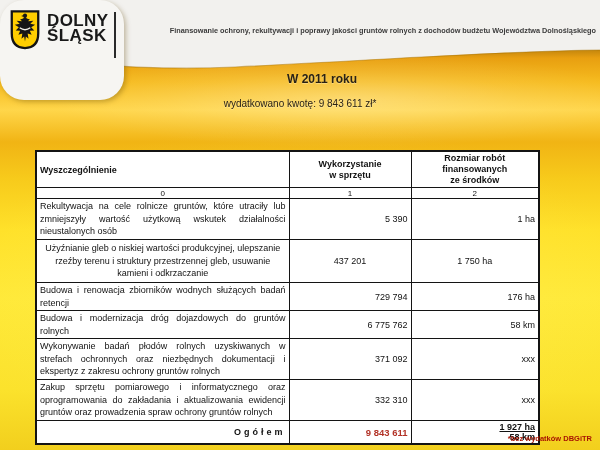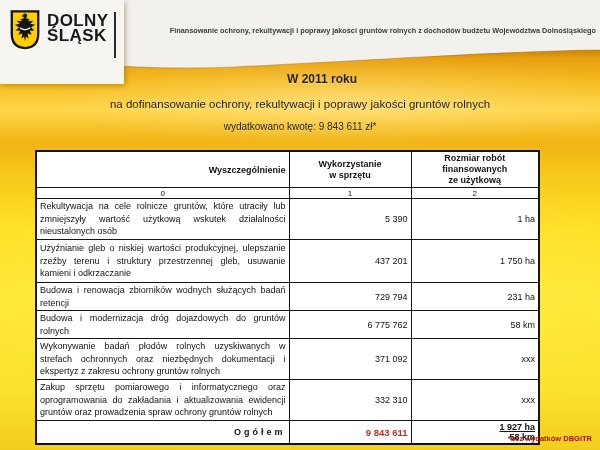--- a/index.html
+++ b/index.html
@@ -2,22 +2,22 @@
 <html lang="pl"><head>
 <meta charset="utf-8">
 <style>
   html,body { margin:0; padding:0; }
   body { width:600px; height:450px; font-family:"Liberation Sans",sans-serif; }
   .page { position:relative; width:600px; height:450px; overflow:hidden; background:#f2f1ee; }
 
   svg.bg { position:absolute; left:0; top:0; width:600px; height:450px; display:block; }
 
   
-  .logo-box { position:absolute; left:0; top:0; width:124px; height:84px; background:#f6f5f2;
-              box-shadow:2px 2px 5px rgba(96,72,8,.35); }
+  .logo-box { position:absolute; left:0; top:0; width:124px; height:100px; background:#f6f5f2;
+              box-shadow:2px 2px 5px rgba(96,72,8,.35);border-radius:24px; }
   .shield { position:absolute; left:10px; top:9px; width:30px; height:42px; }
   .logo-text { position:absolute; left:47px; top:13px; font-size:17px; font-weight:bold;
                line-height:15px; letter-spacing:.4px; color:#191919; }
   .logo-sep { position:absolute; left:114px; top:12px; width:2px; height:46px; background:#2a2a2a; }
 
   
   .top-header { position:absolute; left:128px; top:5px; width:468px; height:50px;
                 display:flex; flex-direction:column; justify-content:center; gap:6px;
                 text-align:right; font-size:7.3px; font-weight:bold; color:#3b3b3b; }
 
@@ -26,26 +26,26 @@
                  color:#2a2214; text-shadow:0 1px 1px rgba(255,255,255,.35); }
   .banner-title  { font-size:12px; font-weight:bold; line-height:14px; margin-bottom:11px;padding-left:44px; }
   .banner-sub    { font-size:11.5px; line-height:14px; margin-bottom:9px; }
   .banner-amount { font-size:10px; line-height:14px; }
 
   
   table.data { position:absolute; left:35px; top:150px; width:503px;
                border-collapse:collapse; table-layout:fixed; background:#fff;
                border:2px solid #141414; font-size:9px; color:#121212; }
   table.data td, table.data th { border:1px solid #141414; padding:1px 3px; vertical-align:middle; }
-  th.h-desc { font-size:9px; font-weight:bold; text-align:right; }
+  th.h-desc { font-size:9px; font-weight:bold; text-align:left; }
   th.h-num  { font-size:9px; font-weight:bold; text-align:center; white-space:pre-line; line-height:11px; }
   tr.rh-head td, tr.rh-head th { height:32px; }
   tr.rh-idx td { height:10px; padding:0 2px; font-size:8px; text-align:center; }
   tr.rh-3 td { height:38px; }
-  tr.rh-3b td { height:40px; }
+  tr.rh-3b td { height:40px;text-align:center; }
   tr.rh-2 td { height:25px; }
   tr.rh-1 td { height:12px; }
   tr.rh-tot td { height:20px; }
   td.c-desc { text-align:justify; line-height:1.38; padding:1px 4px 1px 3px;margin-left:32px; }
   td.c-amt  { text-align:right; padding-right:13px; }
   td.c-size { text-align:right; padding-right:15px; }
   td.t-label { text-align:right; font-weight:bold; letter-spacing:3px; padding-right:6px; }
   td.t-amt   { text-align:right; padding-right:8px; font-weight:bold; font-size:9.5px; color:#b23226; }
   td.t-size  { text-align:right; padding-right:15px; font-weight:bold; line-height:10px; }
   .t-size-ha { text-decoration:underline; }
@@ -101,58 +101,57 @@
     </div>
     <div class="logo-sep"></div>
   </div>
 
   <div class="top-header">
     <div>Finansowanie ochrony, rekultywacji i poprawy jakości gruntów rolnych z dochodów budżetu Województwa Dolnośląskiego</div>
   </div>
 
   <div class="banner-text">
     <div class="banner-title">W 2011 roku</div>
-    <div class="banner-sub">na dofinansowanie ochrony, rekultywacji i poprawy jakości gruntów rolnych</div>
     <div class="banner-amount">wydatkowano kwotę: 9 843 611 zł*</div>
   </div>
 
   <table class="data">
     <colgroup>
         <col style="width:253px">
         <col style="width:122px">
         <col style="width:128px">
       </colgroup>
     <tbody>
       <tr class="rh-head">
         <th class="h-desc">Wyszczególnienie</th>
         <th class="h-num">Wykorzystanie
 w sprzętu</th>
         <th class="h-num">Rozmiar robót
 finansowanych
-ze użytkową</th>
+ze środków</th>
       </tr>
       <tr class="rh-idx">
         <td>0</td>
         <td>1</td>
         <td>2</td>
       </tr>
       <tr class="rh-3">
         <td class="c-desc">Rekultywacja na cele rolnicze gruntów, które utraciły lub zmniejszyły wartość użytkową wskutek działalności nieustalonych osób</td>
         <td class="c-amt">5 390</td>
         <td class="c-size">1 ha</td>
       </tr>
       <tr class="rh-3b">
         <td class="c-desc">Użyźnianie gleb o niskiej wartości produkcyjnej, ulepszanie rzeźby terenu i struktury przestrzennej gleb, usuwanie kamieni i odkrzaczanie</td>
         <td class="c-amt">437 201</td>
         <td class="c-size">1 750 ha</td>
       </tr>
       <tr class="rh-2">
         <td class="c-desc">Budowa i renowacja zbiorników wodnych służących badań retencji</td>
         <td class="c-amt">729 794</td>
-        <td class="c-size">231 ha</td>
+        <td class="c-size">176 ha</td>
       </tr>
       <tr class="rh-2">
         <td class="c-desc">Budowa i modernizacja dróg dojazdowych do gruntów rolnych</td>
         <td class="c-amt">6 775 762</td>
         <td class="c-size">58 km</td>
       </tr>
       <tr class="rh-3">
         <td class="c-desc">Wykonywanie badań płodów rolnych uzyskiwanych w strefach ochronnych oraz niezbędnych dokumentacji i ekspertyz z zakresu ochrony gruntów rolnych</td>
         <td class="c-amt">371 092</td>
         <td class="c-size">xxx</td>

